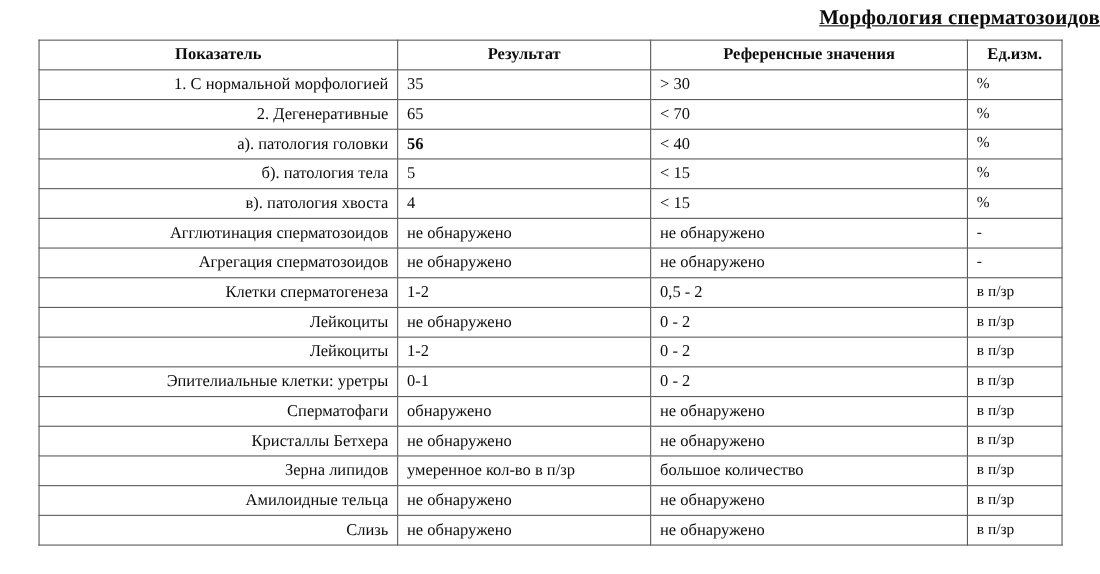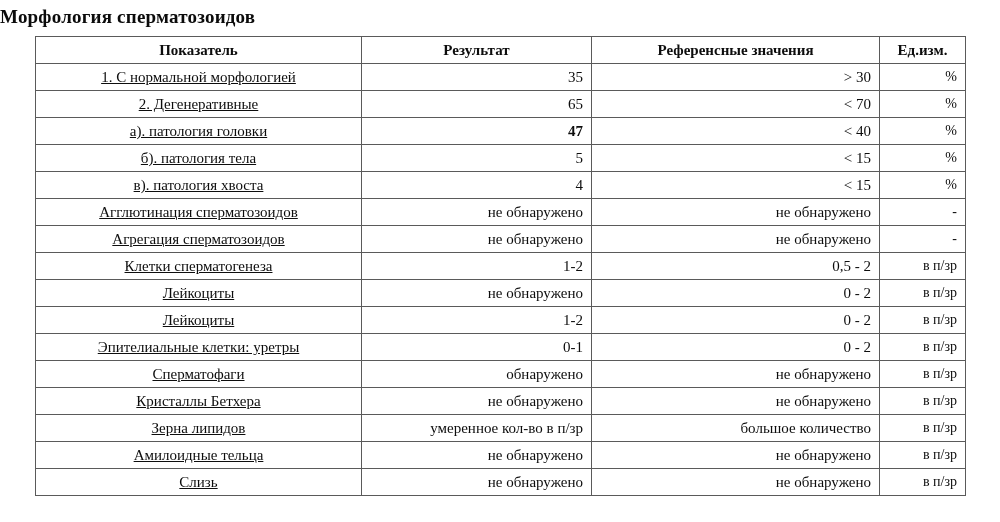--- a/index.html
+++ b/index.html
@@ -16,29 +16,30 @@
     color: #000000;
     -webkit-font-smoothing: antialiased;
   }
   .page {
     position: relative;
     width: 1000px;
     height: 522px;
     box-sizing: border-box;
   }
   .doc-title {
-    text-align: left;
+    text-align: right;
     font-family: "Liberation Serif", "DejaVu Serif", serif;
     font-weight: bold;
     font-size: 19px;
     letter-spacing: 0.2px;
     padding-top: 6px;
     padding-bottom: 7px;
     line-height: 22px;
     color: #0b0b0b;
+    text-decoration: underline;
   }
   .table-wrap {
     position: absolute;
     left: 35px;
     top: 36px;
     width: 930px;
   }
   table.report {
     border-collapse: collapse;
     table-layout: fixed;
@@ -62,28 +63,27 @@
     overflow: hidden;
     color: #0d0d0d;
   }
   table.report thead th {
     font-weight: bold;
     text-align: center;
     font-size: 15px;
     height: 26px;
   }
   td.indicator {
-    text-align: center;
+    text-align: right;
     padding-left: 9px;
-    text-decoration: underline;
   }
   td.result,
   td.reference,
   td.units {
-    text-align: right;
+    text-align: left;
   }
   td.units {
     font-size: 14px;
   }
   .bold-val {
     font-weight: bold;
   }
 </style>
 </head>
 <body>
@@ -116,21 +116,21 @@
             <td class="units">%</td>
           </tr>
           <tr>
             <td class="indicator">2. Дегенеративные</td>
             <td class="result">65</td>
             <td class="reference">&lt; 70</td>
             <td class="units">%</td>
           </tr>
           <tr>
             <td class="indicator">а).  патология головки</td>
-            <td class="result bold-val">47</td>
+            <td class="result bold-val">56</td>
             <td class="reference">&lt; 40</td>
             <td class="units">%</td>
           </tr>
           <tr>
             <td class="indicator">б).  патология тела</td>
             <td class="result">5</td>
             <td class="reference">&lt; 15</td>
             <td class="units">%</td>
           </tr>
           <tr>

